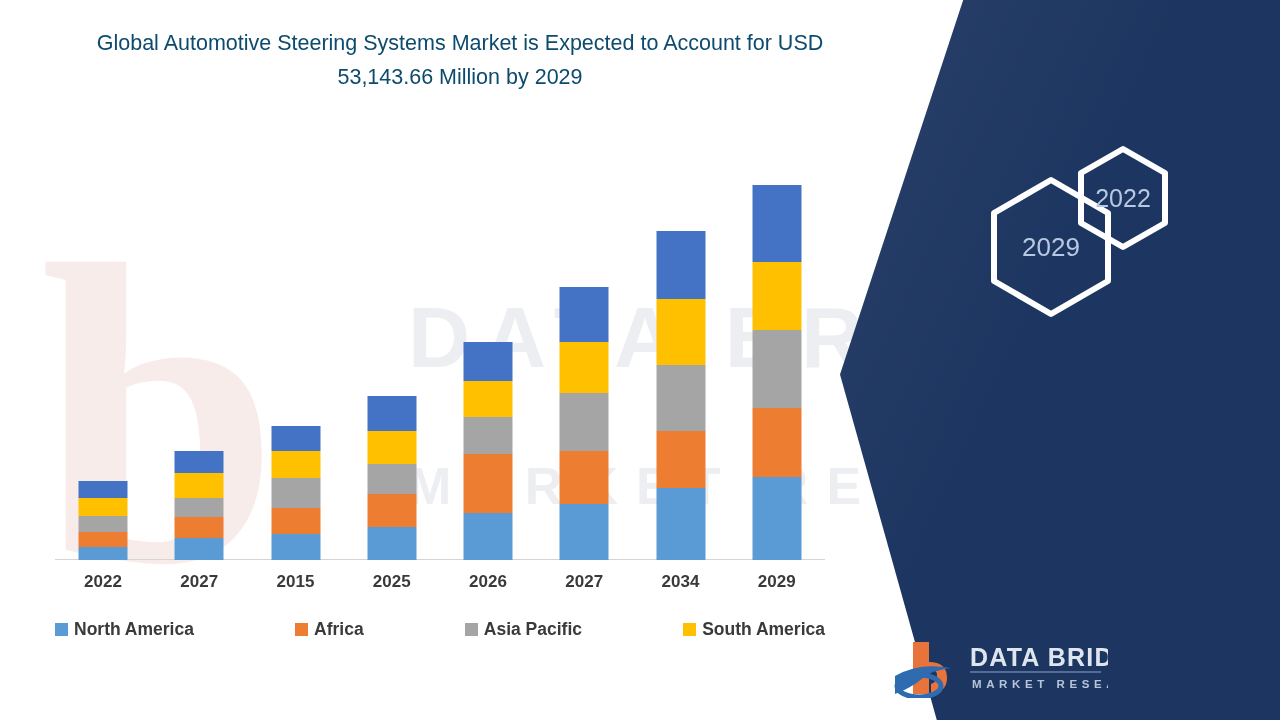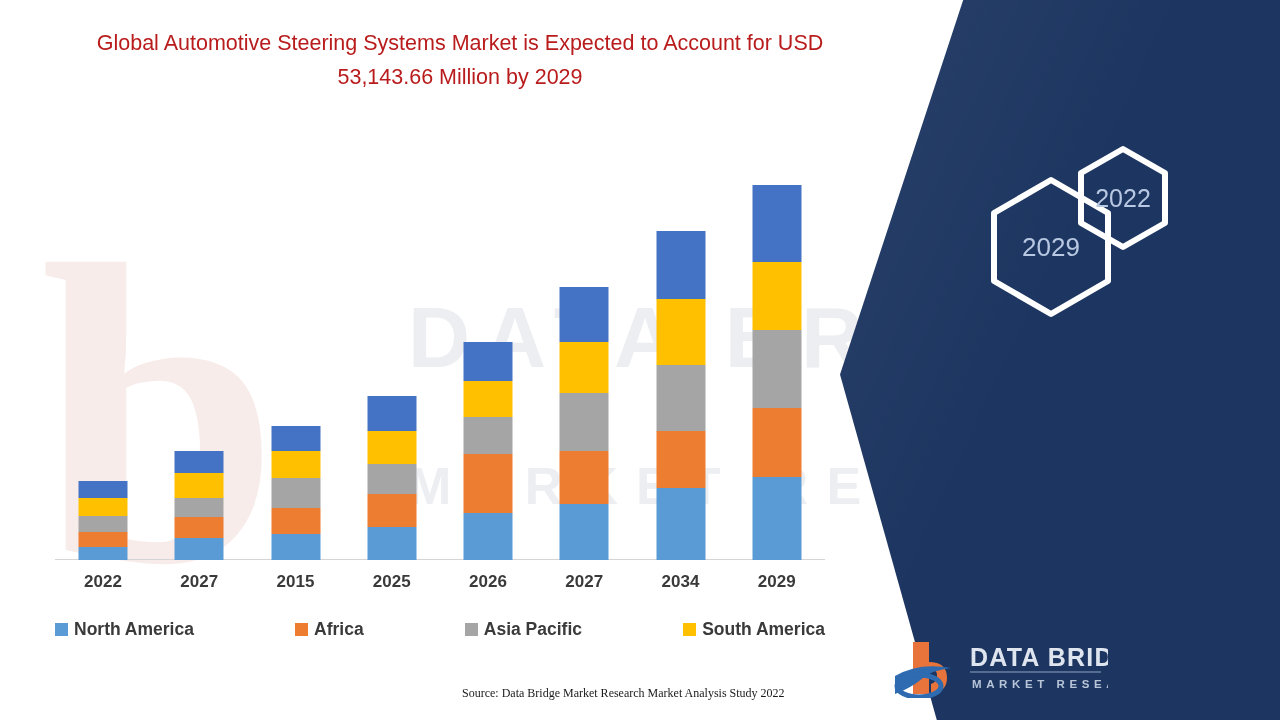--- a/index.html
+++ b/index.html
@@ -51,21 +51,21 @@
     color:#4a7ebb; font-size:24px; line-height:32px; text-align:center;
     font-weight:400;
   }
 
   
   #dbmr-logo{ position:absolute; left:893px; top:636px; width:215px; height:62px; z-index:5; }
 
   
   #chart-title{
     position:absolute; left:60px; top:26px; width:800px;
-    text-align:center; color:#b91c1c; font-size:21.5px; line-height:34px;
+    text-align:center; color:#0c4a6e; font-size:21.5px; line-height:34px;
     font-weight:400; z-index:2;
   }
 
   
   #watermark{
     position:absolute; left:0; top:0; width:900px; height:720px;
     z-index:0; pointer-events:none; overflow:hidden;
   }
   #wm-text-1, #wm-text-2{
     position:absolute; color:#eceef1; font-weight:700; letter-spacing:14px;
@@ -267,15 +267,14 @@
     <g>
       <path d="M20 6 L36 6 L36 26 Q54 26 54 42 Q54 56 38 58 L38 48 Q44 46 44 40 Q44 32 36 32 L36 58 L20 58 Z" fill="#e8743b"></path>
       <path d="M2 40 Q26 26 58 32 Q40 34 30 42 Q18 52 2 58 Z" fill="#2e6bb0"></path>
       <ellipse cx="26" cy="50" rx="22" ry="11" fill="none" stroke="#2e6bb0" stroke-width="5"></ellipse>
     </g>
     <text x="77" y="30" font-family="Liberation Sans, sans-serif" font-size="25" font-weight="700" fill="#dfe5ee" letter-spacing="1.2">DATA BRIDGE</text>
     <line x1="77" y1="36" x2="208" y2="36" stroke="#8fa3c2" stroke-width="1.2"></line>
     <text x="79" y="52" font-family="Liberation Sans, sans-serif" font-size="11.5" font-weight="600" fill="#b8c4d8" letter-spacing="4.6">MARKET RESEARCH</text>
   </svg>
 
-  <div id="footer-source">Source: Data Bridge Market Research Market Analysis Study 2022</div>
 
 </div>
 
 </body></html>

